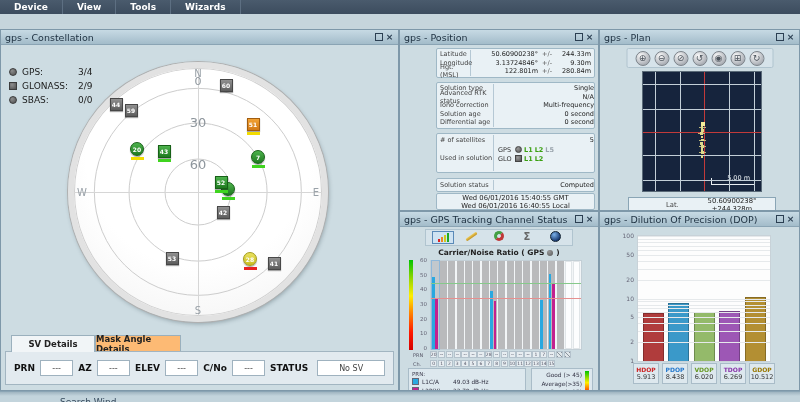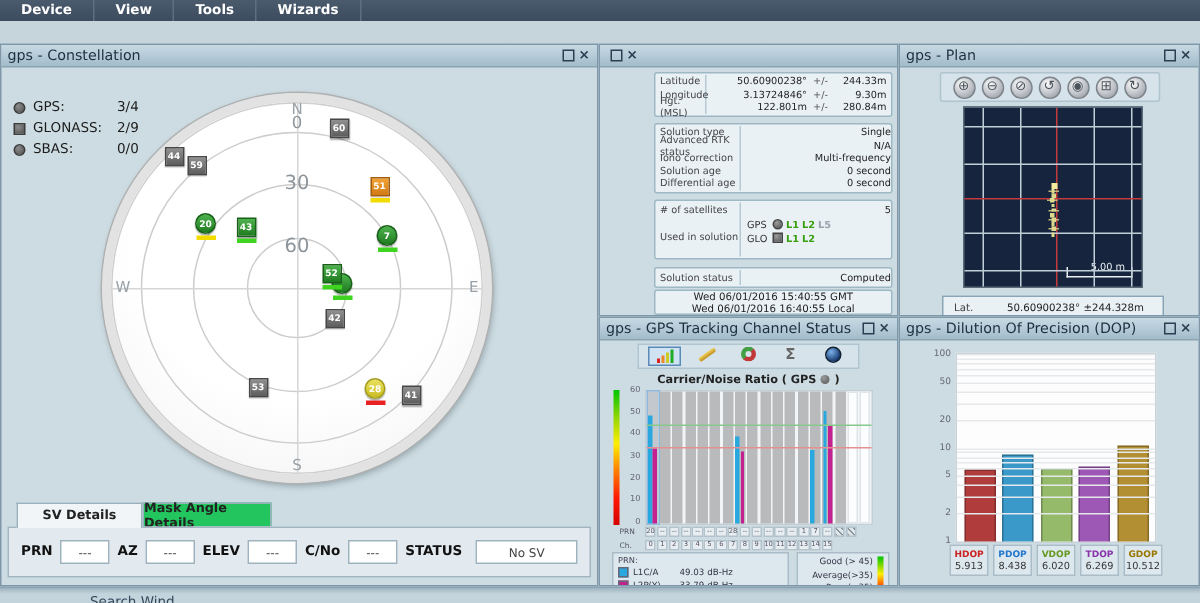--- a/index.html
+++ b/index.html
@@ -53,21 +53,21 @@
     box-shadow:0 1px 1px rgba(0,0,0,.35); }
   .sat.circle { border-radius:50%; width:14px; height:14px; }
   .sat.st-idle   { background:linear-gradient(#909090,#5d5d5d); border:1px solid #474747; }
   .sat.st-green  { background:linear-gradient(#4db34d,#1f7a1f); border:1px solid #176017; }
   .sat.st-orange { background:linear-gradient(#f2a233,#d37a16); border:1px solid #a15d10; }
   .sat.st-yellow { background:linear-gradient(#eae260,#c9bd22); border:1px solid #a39c1a; }
   .sat-underline { position:absolute; width:13px; height:3px; }
   .sv-tab { position:absolute; top:290px; height:17px; display:flex; align-items:center;
     justify-content:center; font-size:8.5px; font-weight:bold; color:#222; }
   .sv-tab.active { background:#f1f5f7; border:1px solid #9ab0bd; border-bottom:none; z-index:2; }
-  .sv-tab.inactive { background:#22c55e; border:1px solid #9ab0bd; }
+  .sv-tab.inactive { background:#fdba74; border:1px solid #9ab0bd; }
   .sv-fields { position:absolute; left:4px; right:4px; top:306px; height:34px;
     background:#e2eaef; border:1px solid #a2b5c1; display:flex; align-items:center;
     padding:0 8px; gap:5px; }
   .sv-fields .flabel { font-size:9px; font-weight:bold; color:#111; }
   .sv-fields .fbox { background:#fff; border:1px solid #9fb2bf; width:40px; height:16px;
     font-size:8px; color:#444; display:flex; align-items:center; justify-content:center; }
   .sv-fields .fbox.wide { width:82px; margin-left:4px; }
 
   
   .pbox { position:absolute; left:36px; width:159px; background:#e9f1f5;
@@ -102,21 +102,21 @@
   .gl.h { left:0; height:1px; width:100%; }
   .gl.red { background:#c23a3a; }
   .plan-dot { position:absolute; background:#ded98c; }
   .plan-tick { position:absolute; height:1px; background:#bdb87a; }
   .scalebar { position:absolute; right:6px; bottom:6px; width:44px; height:7px;
     border-left:1px solid #e8eef2; border-right:1px solid #e8eef2; border-bottom:1px solid #e8eef2; }
   .scalebar span { position:absolute; right:4px; bottom:2px; color:#e8eef2; font-size:6.5px; white-space:nowrap; }
   .plan-info { position:absolute; left:28px; top:152px; width:148px; height:26px;
     background:#e9f1f5; border:1px solid #8aa5b5; font-size:6.8px; color:#333; padding:2px 0; }
   .plan-info .prow { height:10px; }
-  .plan-info .pl2 { width:30px; padding-left:7px; color:#444; }
+  .plan-info .pl2 { width:30px; padding-left:7px; color:#444;margin-left:30px; }
   .plan-info .pvc { flex:1; text-align:center; color:#222; }
 
   
   .trk-toolbar { position:absolute; left:50%; transform:translateX(-50%); top:2px; height:17px;
     display:flex; align-items:center; gap:6px; background:#d6e3ea; border:1px solid #b0c4cf;
     padding:0 6px; }
   .trk-btn { width:22px; height:13px; display:flex; align-items:flex-end; justify-content:center;
     gap:1px; border:1px solid transparent; padding-bottom:1px; }
   .trk-btn.active { background:#cfe3f2; border:1px solid #5a8ab8; }
   .mini-bar { width:2px; display:block; }
@@ -262,20 +262,21 @@
         <span class="flabel">C/No</span>
         <span class="fbox">---</span>
         <span class="flabel">STATUS</span>
         <span class="fbox wide">No SV</span>
       </div>
     </div>
   </div>
 
   <div class="panel" style="left:399px;top:29px;width:200px;height:182px">
     <div class="panel-header">
+      <span class="ph-title">gps - Position</span>
       <span class="win-icon max-icon"></span>
       <span class="win-icon close-icon"></span>
     </div>
     <div class="panel-body">
 
       <div class="pbox" style="top:3px">
         <div class="prow">
           <span class="pl lw34">Latitude</span>
           <span class="pv">50.60900238°</span>
           <span class="pm">+/-</span>

